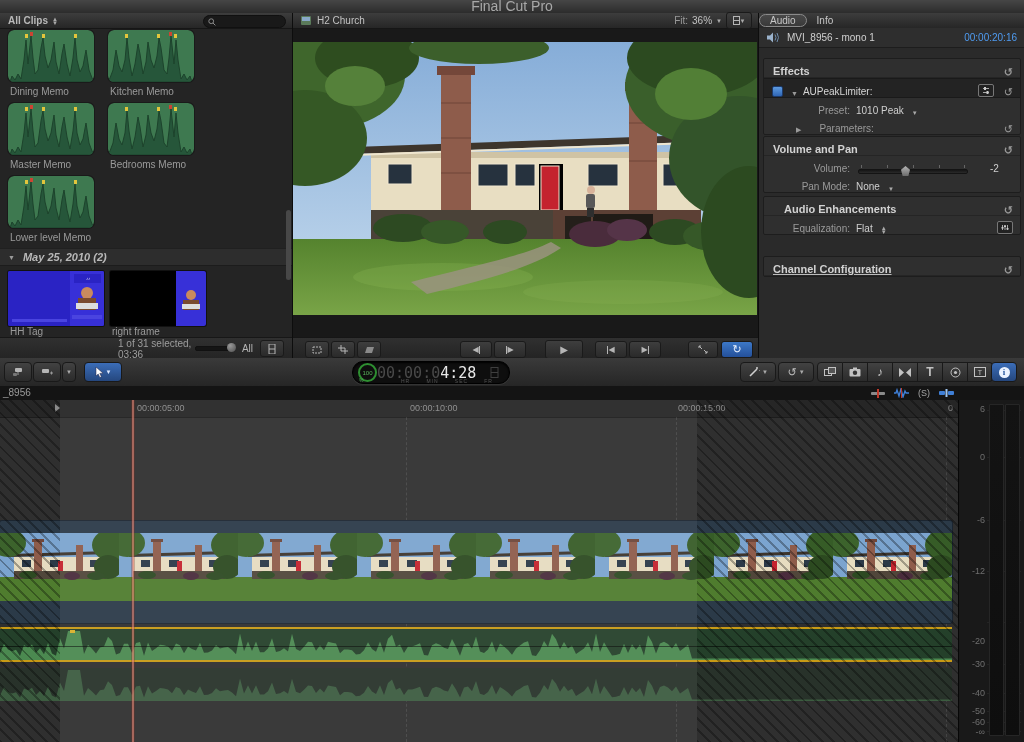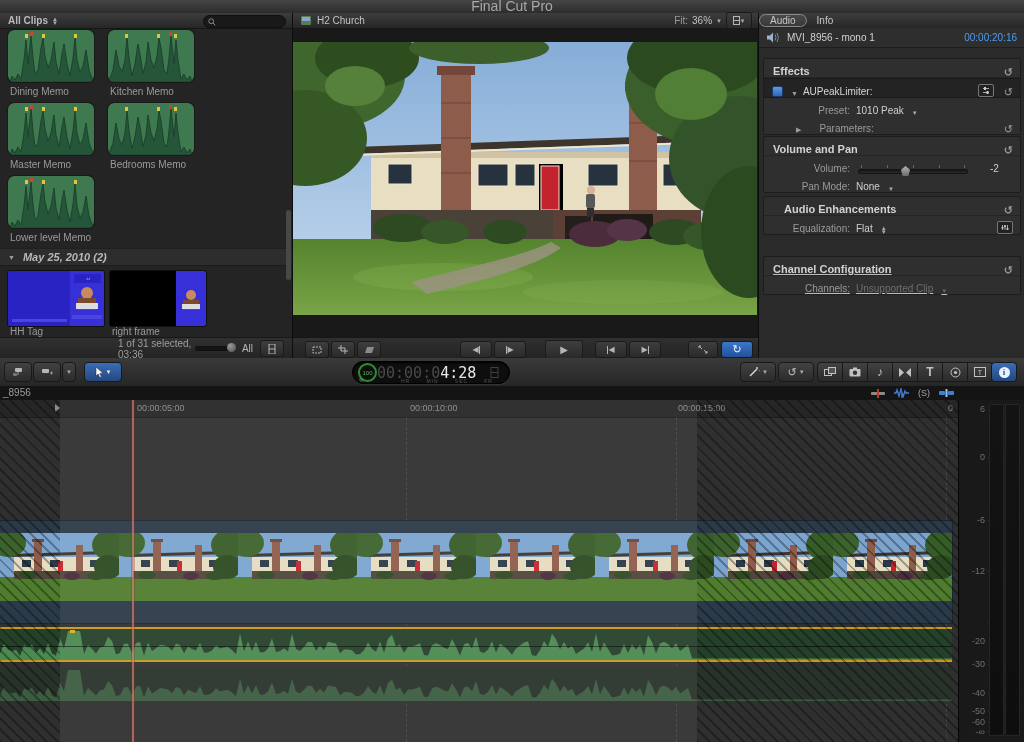--- a/index.html
+++ b/index.html
@@ -454,25 +454,20 @@
             </svg>
         </div>
       </div>
     </div>
 
     <div class="ibox" style="top:243px;text-decoration:underline;">
       <div class="irow hdr">
         <span style="margin-left:9px;">Channel Configuration</span>
         <span class="reset">↺</span>
       </div>
-      <div class="irow">
-        <span class="lab">Channels:</span>
-        <span class="val" style="color:#6e6e6e;">Unsupported Clip</span>
-        <span class="chev" style="margin-left:8px;color:#666;">▼</span>
-      </div>
     </div>
   </div>
 
   <div class="abs toolbar">
     <div class="toolbtn" style="left:4px;width:26px;">
       <svg width="12" height="10" viewBox="0 0 12 10">
           <rect x="3" y="1" width="7" height="4" rx="1" fill="#b5b5b5"></rect>
           <rect x="1" y="6" width="4" height="3" rx="1" fill="#777"></rect>
           <line x1="6" y1="5" x2="6" y2="8" stroke="#999"></line>
         </svg>

